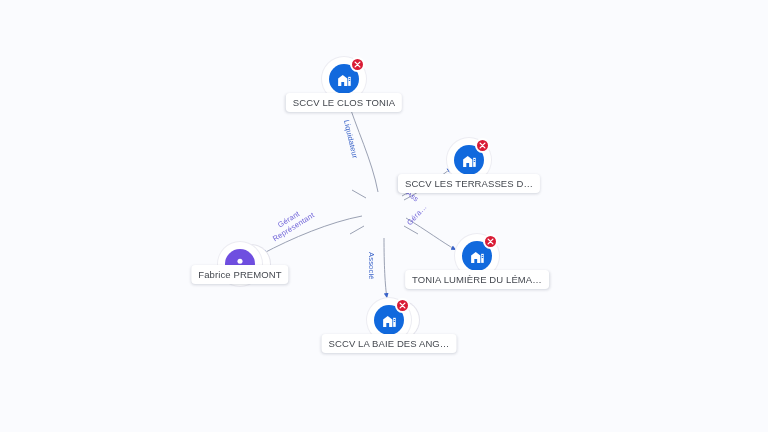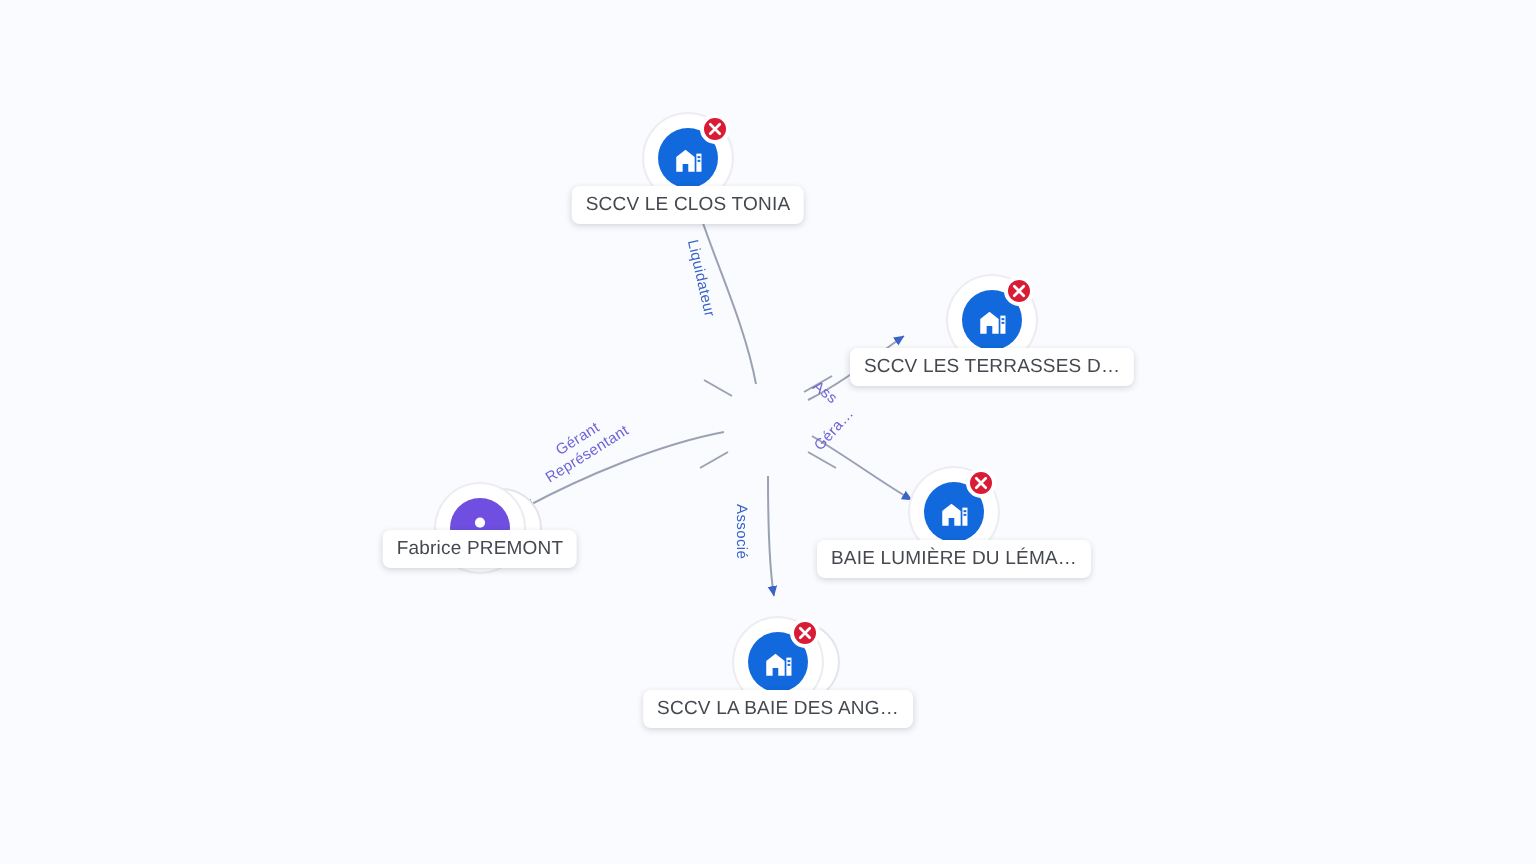--- a/index.html
+++ b/index.html
@@ -211,21 +211,21 @@
       </div>
       <div class="badge badge-x">
         <svg width="7" height="7" viewBox="0 0 10 10">
           <path d="M1.6,1.6 L8.4,8.4 M8.4,1.6 L1.6,8.4" stroke="#ffffff" stroke-width="1.9" stroke-linecap="round"></path>
         </svg>
       </div>
     </div>
     <div class="node-label" style="top:36px;">SCCV LE CLOS TONIA</div>
   </div>
 
-  <div class="node" style="left:496px; top:160px;">
+  <div class="node" style="left:469px; top:160px;">
     <div class="node-icon-wrap">
       <div class="halo"></div>
       <div class="disc">
         <svg width="17" height="17" viewBox="0 0 24 24">
           <path fill="#ffffff" d="M3 21V10.5L9.5 5.5L16 10.5V21H11.5V15.5H7.5V21H3Z"></path>
           <rect x="17.2" y="8.2" width="3.6" height="12.8" fill="#ffffff"></rect>
           <rect x="18" y="10" width="2" height="1.4" fill="#1169dd"></rect>
           <rect x="18" y="12.6" width="2" height="1.4" fill="#1169dd"></rect>
         </svg>
       </div>
@@ -248,24 +248,24 @@
           <rect x="18" y="10" width="2" height="1.4" fill="#1169dd"></rect>
           <rect x="18" y="12.6" width="2" height="1.4" fill="#1169dd"></rect>
         </svg>
       </div>
       <div class="badge badge-x">
         <svg width="7" height="7" viewBox="0 0 10 10">
           <path d="M1.6,1.6 L8.4,8.4 M8.4,1.6 L1.6,8.4" stroke="#ffffff" stroke-width="1.9" stroke-linecap="round"></path>
         </svg>
       </div>
     </div>
-    <div class="node-label" style="top:36px;">BAIE LUMIÈRE DU LÉMA…</div>
-  </div>
-
-  <div class="node" style="left:389px; top:331px;">
+    <div class="node-label" style="top:36px;">TONIA LUMIÈRE DU LÉMA…</div>
+  </div>
+
+  <div class="node" style="left:389px; top:320px;">
     <div class="node-icon-wrap stack">
       <div class="halo"></div>
       <div class="disc">
         <svg width="17" height="17" viewBox="0 0 24 24">
           <path fill="#ffffff" d="M3 21V10.5L9.5 5.5L16 10.5V21H11.5V15.5H7.5V21H3Z"></path>
           <rect x="17.2" y="8.2" width="3.6" height="12.8" fill="#ffffff"></rect>
           <rect x="18" y="10" width="2" height="1.4" fill="#1169dd"></rect>
           <rect x="18" y="12.6" width="2" height="1.4" fill="#1169dd"></rect>
         </svg>
       </div>

